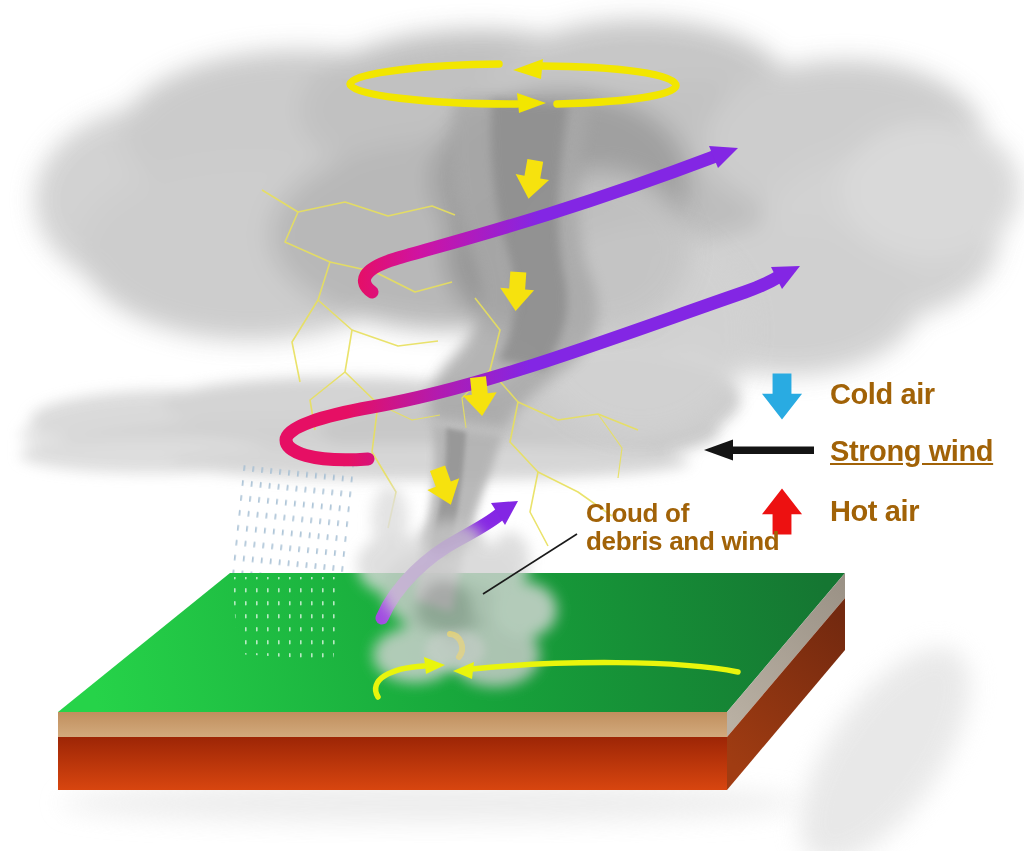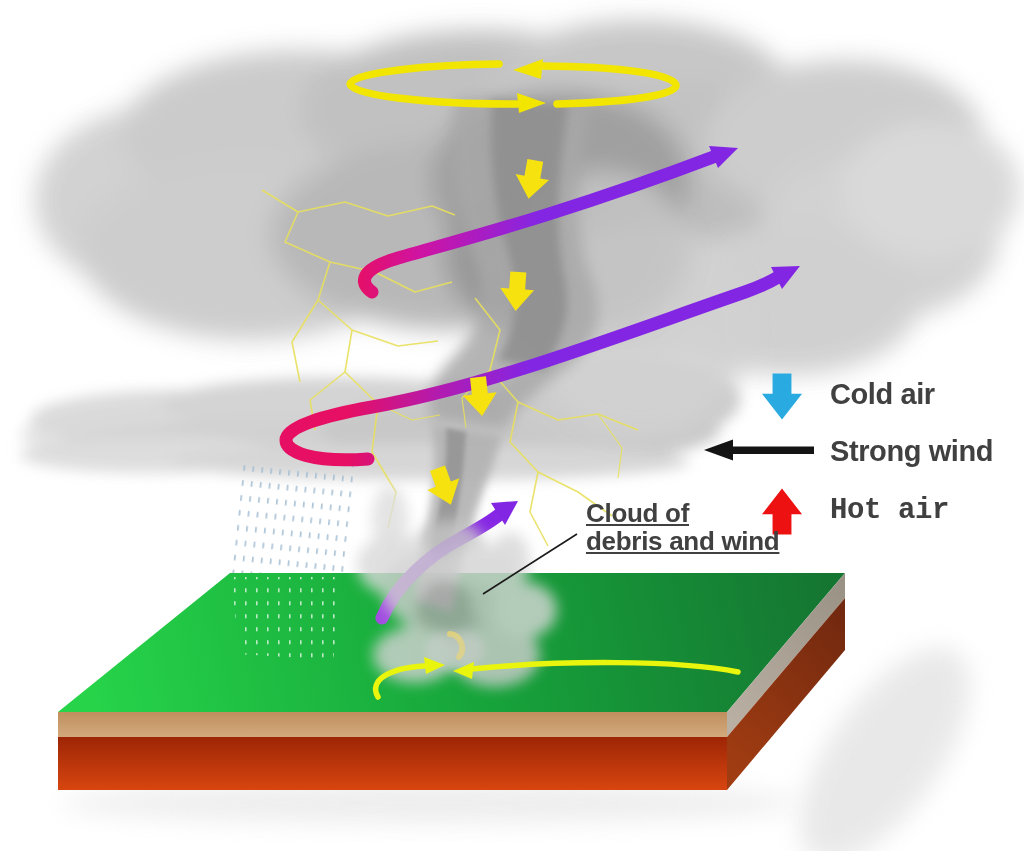--- a/index.html
+++ b/index.html
@@ -1,21 +1,21 @@
 <!DOCTYPE html>
 <html style="--cold: #29abe2; --wind: #141414; --hot: #ed1111; --rotation: #f2e600; --downdraft: #f6e20e; --inflow: #e9f50c; --lightning: #e8e05c; --rain: #a3bdd2; --updraft_purple: #8326e4; --updraft_pink: #e60f64; --grass_green: #1ba93e; --soil_tan: #c89d6e; --soil_red: #c03708;"><head>
 <meta charset="utf-8">
 <style>
   html,body{margin:0;padding:0;background:#ffffff;}
   .stage{position:relative;width:1024px;height:851px;background:#ffffff;overflow:hidden;
          font-family:"Liberation Sans",sans-serif;}
   .stage svg.scene{position:absolute;left:0;top:0;}
-  .lbl{position:absolute;color:#404040;font-weight:700;white-space:nowrap;}
+  .lbl{position:absolute;color:#a16207;font-weight:700;white-space:nowrap;}
   .legend-lbl{font-size:29px;line-height:34px;letter-spacing:-0.4px;}
-  .note-lbl{font-size:26px;line-height:28px;letter-spacing:-0.3px;text-decoration:underline;}
+  .note-lbl{font-size:26px;line-height:28px;letter-spacing:-0.3px;}
 </style>
 </head>
 <body>
 
 <div class="stage">
 
 <svg class="scene" width="1024" height="851" viewBox="0 0 1024 851">
   <defs>
     <filter id="b12" x="-50%" y="-50%" width="200%" height="200%">
           <feGaussianBlur stdDeviation="12"></feGaussianBlur>
@@ -216,21 +216,21 @@
     <polygon points="704,450 733,439.5 733,460.5"></polygon>
   </g>
   <g style="fill:var(--hot)">
     <use href="#fatArrow" transform="translate(782,512) rotate(180) scale(1.18)"></use>
   </g>
 
   <line x1="577" y1="534" x2="483" y2="594" stroke="#1a1a1a" stroke-width="1.6"></line>
 </svg>
 
 <div class="lbl legend-lbl" style="left:830px;top:377px;">Cold air</div>
-<div class="lbl legend-lbl" style="left:830px;top:434px;">Strong wind</div>
-<div class="lbl legend-lbl" style="left:830px;top:494px;font-family:Liberation Mono, monospace;">Hot air</div>
+<div class="lbl legend-lbl" style="left:830px;top:434px;text-decoration:underline;">Strong wind</div>
+<div class="lbl legend-lbl" style="left:830px;top:494px;">Hot air</div>
 
 <div class="lbl note-lbl" style="left:586px;top:499px;">
   <div>Cloud of</div>
   <div>debris and wind</div>
 </div>
 
 </div>
 
 </body></html>

